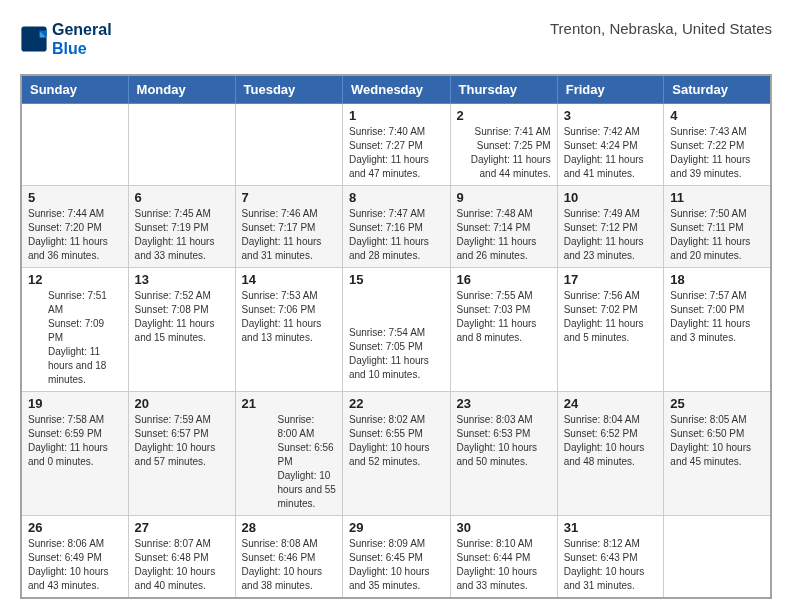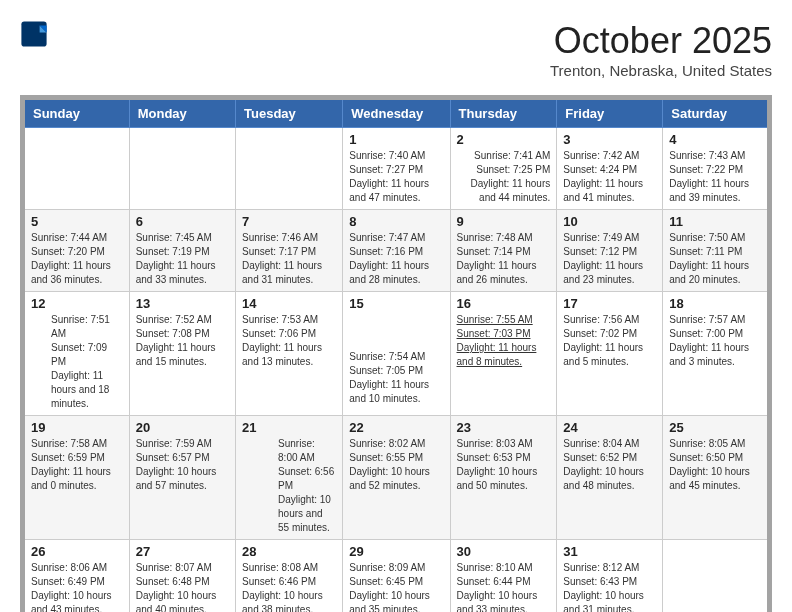--- a/index.html
+++ b/index.html
@@ -33,21 +33,21 @@
       font-weight: normal;
       color: #222;
     }
     .location {
       font-size: 15px;
       color: #444;
     }
     .calendar {
       width: 100%;
       border-collapse: collapse;
-      border: 5px solid #a3a3a3;
+      border: 2px solid #a3a3a3;
     }
     .calendar th {
       background: #3366aa;
       color: #fff;
       font-size: 13px;
       font-weight: bold;
       text-align: left;
       padding: 6px 8px;
       border: 1px solid #5588cc;
     }
@@ -83,23 +83,26 @@
 </head>
 <body>
 
 <div class="header">
   <div class="logo">
     <svg class="logo-icon" viewBox="0 0 40 40">
       <rect x="2" y="2" width="36" height="36" rx="4" fill="#003366"></rect>
       <polygon points="28,8 38,18 28,18" fill="#4499dd"></polygon>
       <polygon points="28,8 38,8 38,18" fill="#0066cc"></polygon>
     </svg>
+    <div>
+      <div style="font-size:16px;font-weight:bold;color:#003366;line-height:1.2;">General</div>
+      <div style="font-size:16px;font-weight:bold;color:#0066cc;line-height:1.2;">Blue</div>
+    </div>
   </div>
   <div class="title-block">
-    <div class="month-title">October 2025</div>
     <div class="location">Trenton, Nebraska, United States</div>
   </div>
 </div>
 
 <table class="calendar">
   <thead>
     <tr>
     <th>Sunday</th>
         <th>Monday</th>
         <th>Tuesday</th>
@@ -203,21 +206,21 @@
 Daylight: 11 hours and 13 minutes.</div>
         </td>
         <td>
           <span class="day-number">15</span>
           <div class="day-info" style="white-space: pre-line; margin-top: 39px;">Sunrise: 7:54 AM
 Sunset: 7:05 PM
 Daylight: 11 hours and 10 minutes.</div>
         </td>
         <td>
           <span class="day-number">16</span>
-          <div class="day-info" style="white-space: pre-line; text-decoration: underline;">Sunrise: 7:55 AM
+          <div class="day-info" style="white-space: pre-line;">Sunrise: 7:55 AM
 Sunset: 7:03 PM
 Daylight: 11 hours and 8 minutes.</div>
         </td>
         <td>
           <span class="day-number">17</span>
           <div class="day-info" style="white-space: pre-line;">Sunrise: 7:56 AM
 Sunset: 7:02 PM
 Daylight: 11 hours and 5 minutes.</div>
         </td>
         <td>

